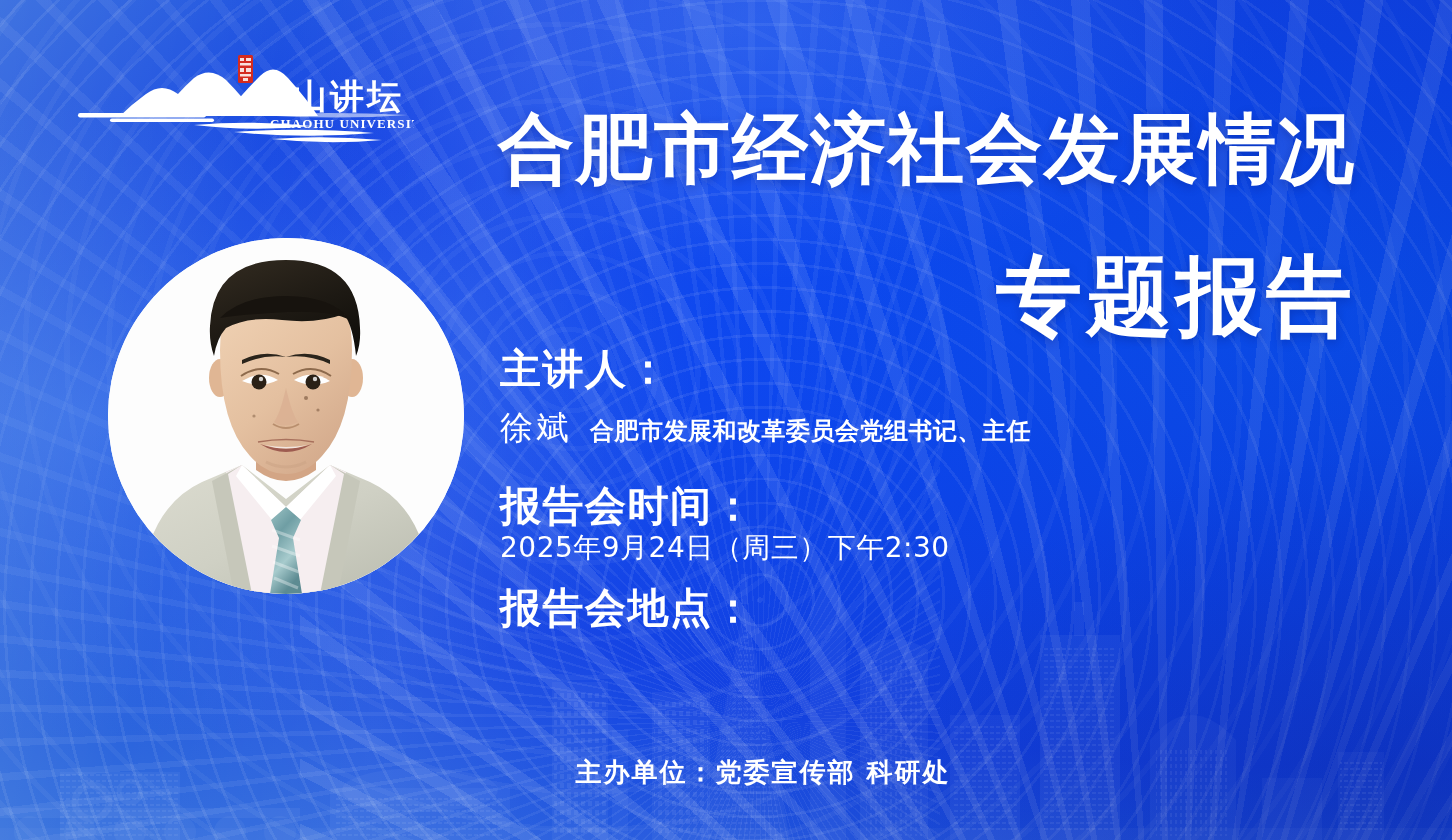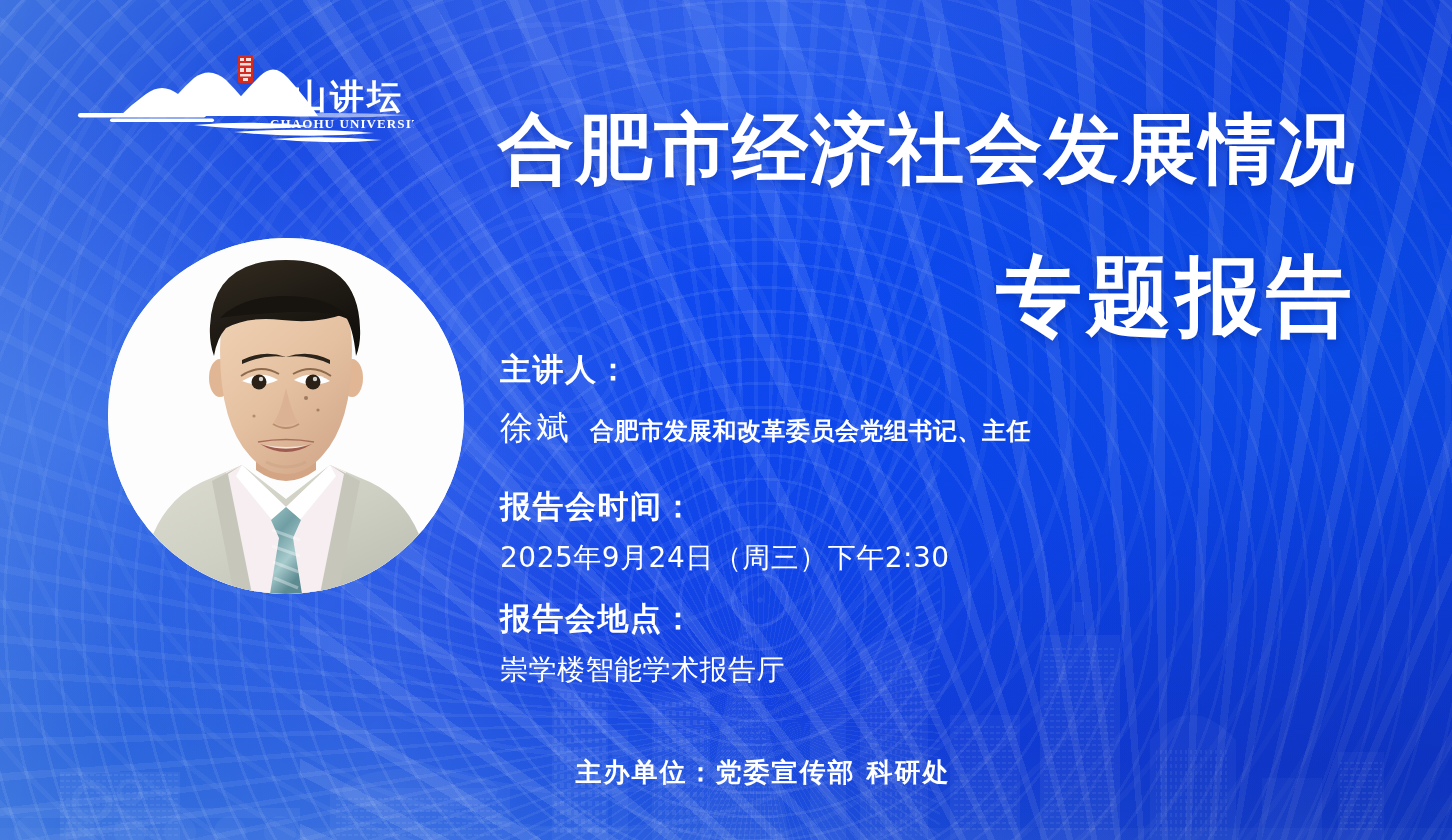--- a/index.html
+++ b/index.html
@@ -133,21 +133,21 @@
   }
 
   
   .info {
     position: absolute;
     left: 500px; top: 347px;
     width: 880px;
     color: #ffffff;
   }
   .info .lbl {
-    font-size: 31px;
+    font-size: 41px;
     font-weight: 900;
     letter-spacing: 1.5px;
     line-height: 44px;
     font-family: "DejaVu Sans", "Liberation Sans", sans-serif;
   }
   .speaker-row {
     display: flex;
     align-items: baseline;
     margin-top: 16px;
     margin-bottom: 16px;
@@ -165,21 +165,20 @@
     font-weight: 700;
     margin-left: 18px;
     letter-spacing: .5px;
     font-family: Liberation Serif, serif;
   }
   .info .val {
     font-size: 28px;
     line-height: 40px;
     font-weight: 400;
     letter-spacing: .5px;
-    margin-top: 10px;
     margin-bottom: 18px;
     font-family: "DejaVu Sans", "Liberation Sans", sans-serif;
   }
   .gap-time { margin-top: 32px; }
   .gap-place { }
 
   
   .footer {
     position: absolute;
     left: 12px; top: 755px;
@@ -407,18 +406,17 @@
     <div class="lbl">主讲人：</div>
     <div class="speaker-row">
       <span class="speaker-name">徐斌</span>
       <span class="speaker-title">合肥市发展和改革委员会党组书记、主任</span>
     </div>
 
     <div class="lbl gap-time">报告会时间：</div>
     <div class="val">2025年9月24日（周三）下午2:30</div>
 
     <div class="lbl gap-place">报告会地点：</div>
-    <div class="val">崇学楼智能学术报告厅</div>
   </div>
 
   <div class="footer">主办单位：党委宣传部  科研处</div>
 
 </div>
 
 </body></html>

